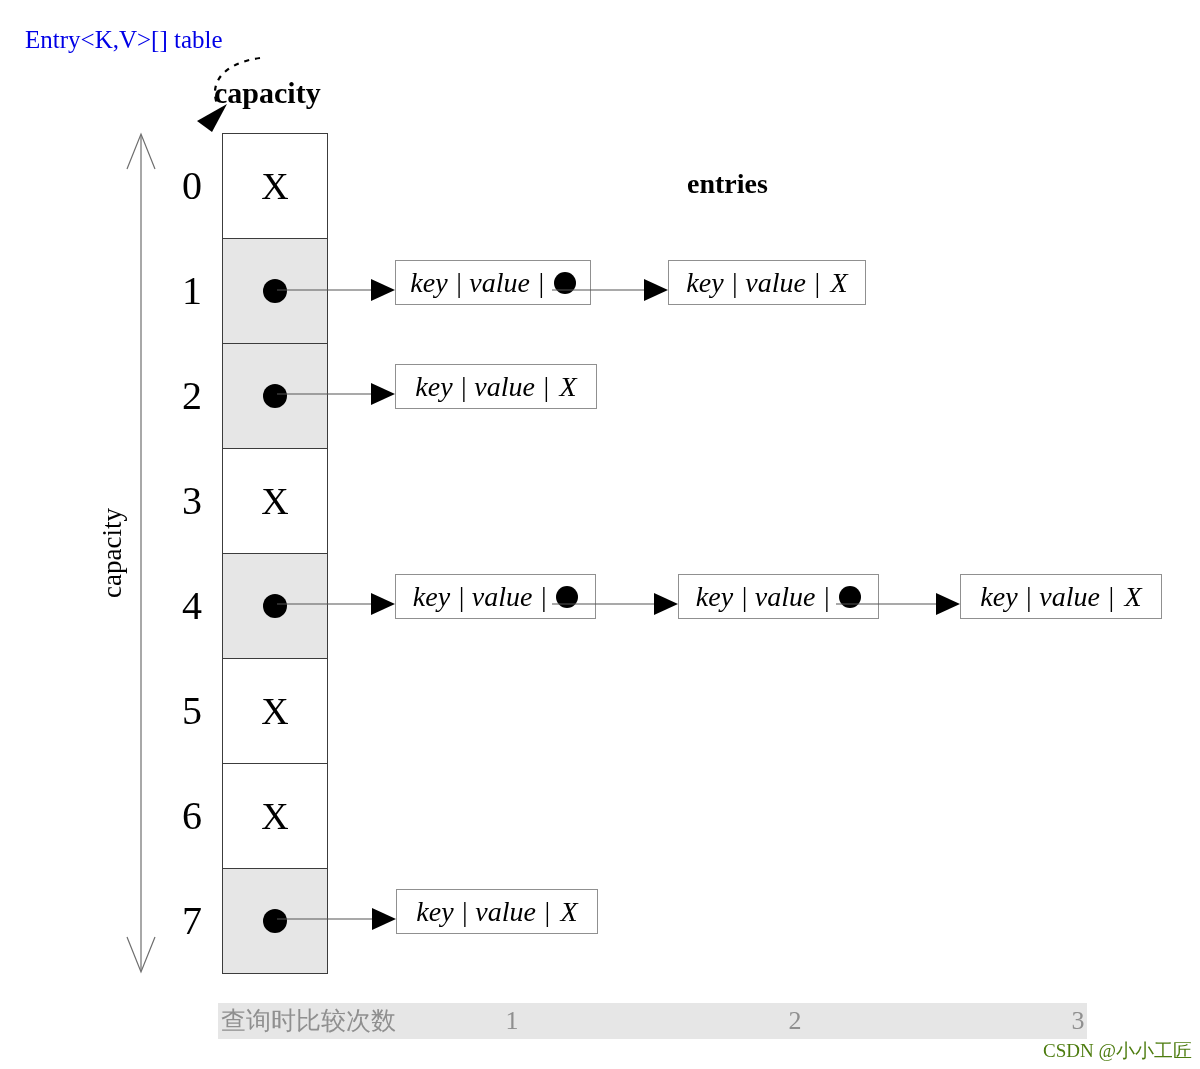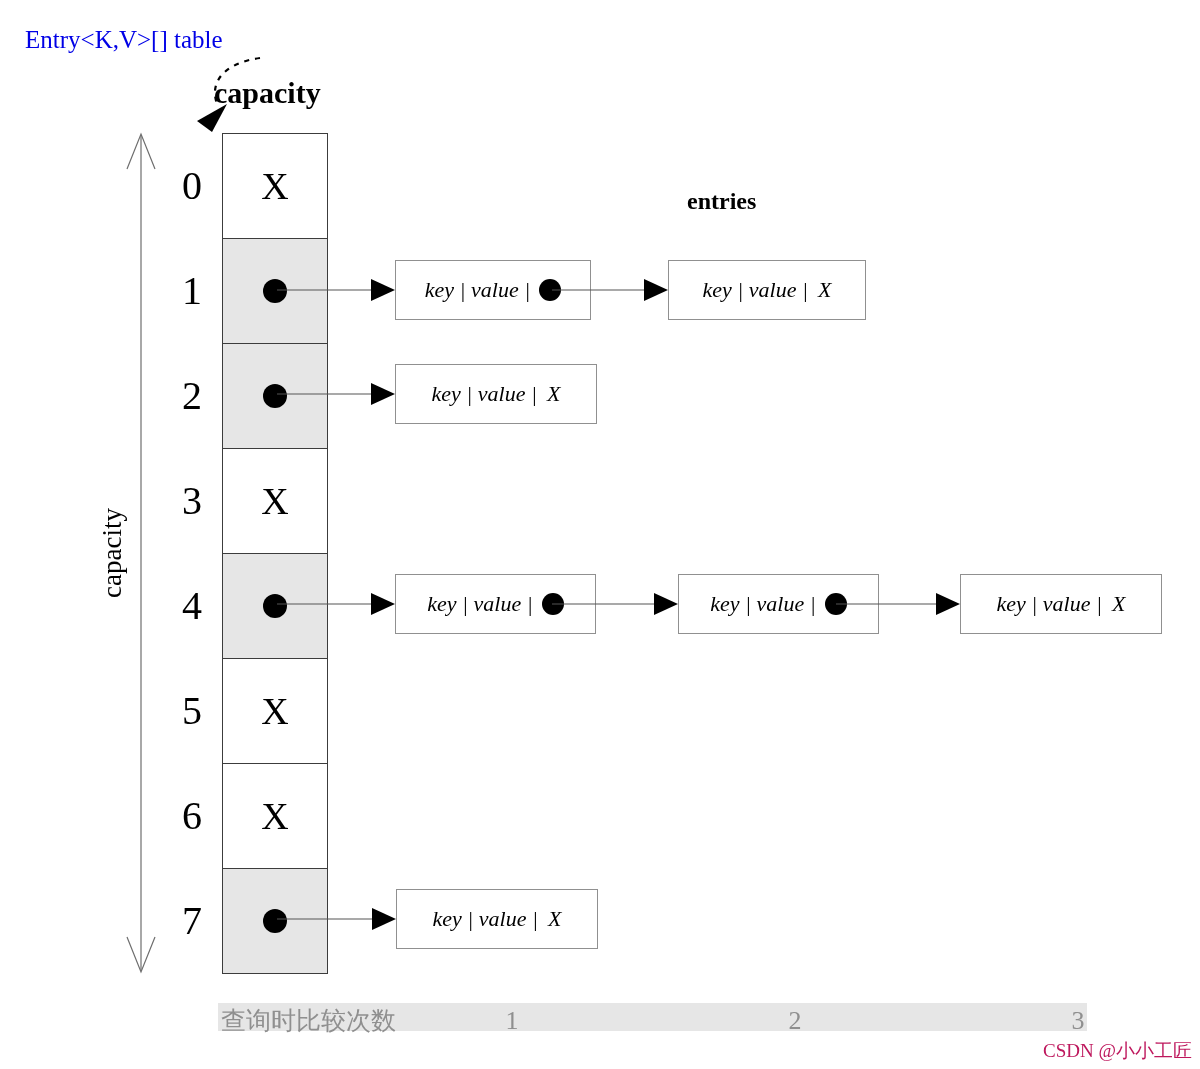--- a/index.html
+++ b/index.html
@@ -5,55 +5,55 @@
   html,body{margin:0;padding:0;background:#fff;}
   .canvas{
     position:relative;width:1200px;height:1069px;background:#ffffff;
     font-family:Liberation Serif, serif;color:#000;
     overflow:hidden;
   }
   .abs{position:absolute;}
   .table-label{left:25px;top:26px;font-size:25px;color:#0000e6;}
   .title{left:466px;top:22px;font-size:34px;color:#0a0a0a;}
   .buckets-label{left:214px;top:76px;font-size:30px;font-weight:bold;}
-  .entries-label{left:687px;top:188px;font-size:24px;font-weight:bold;}
+  .entries-label{left:687px;top:168px;font-size:28px;font-weight:bold;}
   .capacity-label{
     left:112px;top:553px;font-size:27px;
     transform:translate(-50%,-50%) rotate(-90deg);white-space:nowrap;
   }
   
   .bucket-col{left:222px;top:133px;width:106px;}
   .bucket-cell{
     box-sizing:border-box;width:106px;height:106px;margin-top:-1px;
     border:1px solid #3c3c3c;background:#ffffff;
     display:flex;align-items:center;justify-content:center;
   }
   .bucket-cell:first-child{margin-top:0;}
   .bucket-cell.occupied{background:#e6e6e6;}
   .cell-x{font-size:38px;color:#000;}
   .cell-dot{width:24px;height:24px;border-radius:50%;background:#000;}
   
   .index-col{left:110px;top:133px;width:92px;text-align:right;}
   .index-row{height:105px;line-height:105px;font-size:40px;}
   
   .node{
-    box-sizing:border-box;height:60px;background:#fff;border:1px solid #909090;
+    box-sizing:border-box;height:45px;background:#fff;border:1px solid #909090;
     display:flex;align-items:center;justify-content:center;
-    font-style:italic;font-size:22px;white-space:pre;
+    font-style:italic;font-size:28px;white-space:pre;
   }
   .node-dot{width:22px;height:22px;border-radius:50%;background:#000;margin-left:9px;flex:0 0 auto;}
   .tail-x{margin-left:10px;}
   
   .footer-bar{
-    left:218px;top:1003px;width:869px;height:28px;background:#e6e6e6;
+    left:218px;top:1003px;width:869px;height:36px;background:#e6e6e6;
     color:#8f8f8f;font-size:25px;line-height:36px;
   }
   .footer-label{position:absolute;left:3px;top:0;}
   .footer-count{position:absolute;top:0;transform:translateX(-50%);font-size:26px;}
-  .watermark{right:8px;top:1038px;font-size:19px;color:#be185d;}
+  .watermark{right:8px;top:1038px;font-size:19px;color:#4d7c0f;}
   svg.overlay{position:absolute;left:0;top:0;pointer-events:none;}
 </style>
 </head>
 <body>
 
 <div class="canvas">
 
   <div class="abs table-label">Entry&lt;K,V&gt;[] table</div>
   <div class="abs buckets-label">capacity</div>
   <div class="abs entries-label">entries</div>

